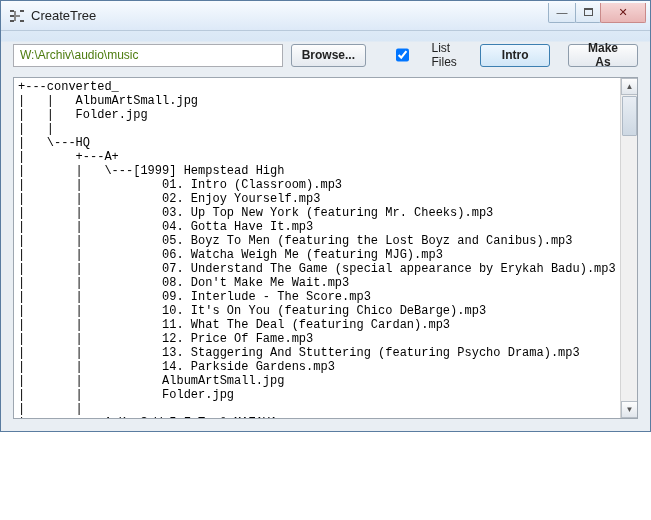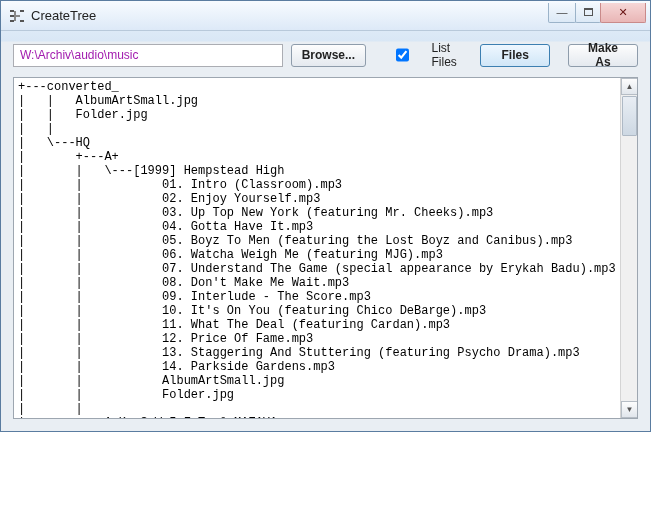--- a/index.html
+++ b/index.html
@@ -80,21 +80,21 @@
     align-items: center;
     gap: 8px;
   }
   .path-input {
     flex: 0 0 270px;
     height: 23px;
     border: 1px solid #abadb3;
     background: #fff;
     padding: 0 6px;
     font-size: 12px;
-    color: #a21caf;
+    color: #4d7c0f;
     outline: none;
   }
   .btn {
     height: 23px;
     min-width: 70px;
     padding: 0 12px;
     border: 1px solid #8e9cab;
     border-radius: 3px;
     background: linear-gradient(#fdfdfd, #e4e9ef);
     font-size: 12px;
@@ -196,21 +196,21 @@
   </div>
 
   <div class="toolbar">
     <input type="text" class="path-input" value="W:\Archiv\audio\music" style="">
     <button class="btn">Browse...</button>
     <span class="spacer-sm"></span>
     <label class="checkbox-wrap">
       <input type="checkbox" checked="" style="">
       <span>List Files</span>
     </label>
-    <button class="btn primary">Files</button>
+    <button class="btn primary">Intro</button>
     <span class="spacer-sm"></span>
     <button class="btn">Make As</button>
   </div>
 
   <div class="content-area">
     <pre class="tree-pre" id="tree-pre">+---converted_
 |   |   AlbumArtSmall.jpg
 |   |   Folder.jpg
 |   |   
 |   \---HQ

